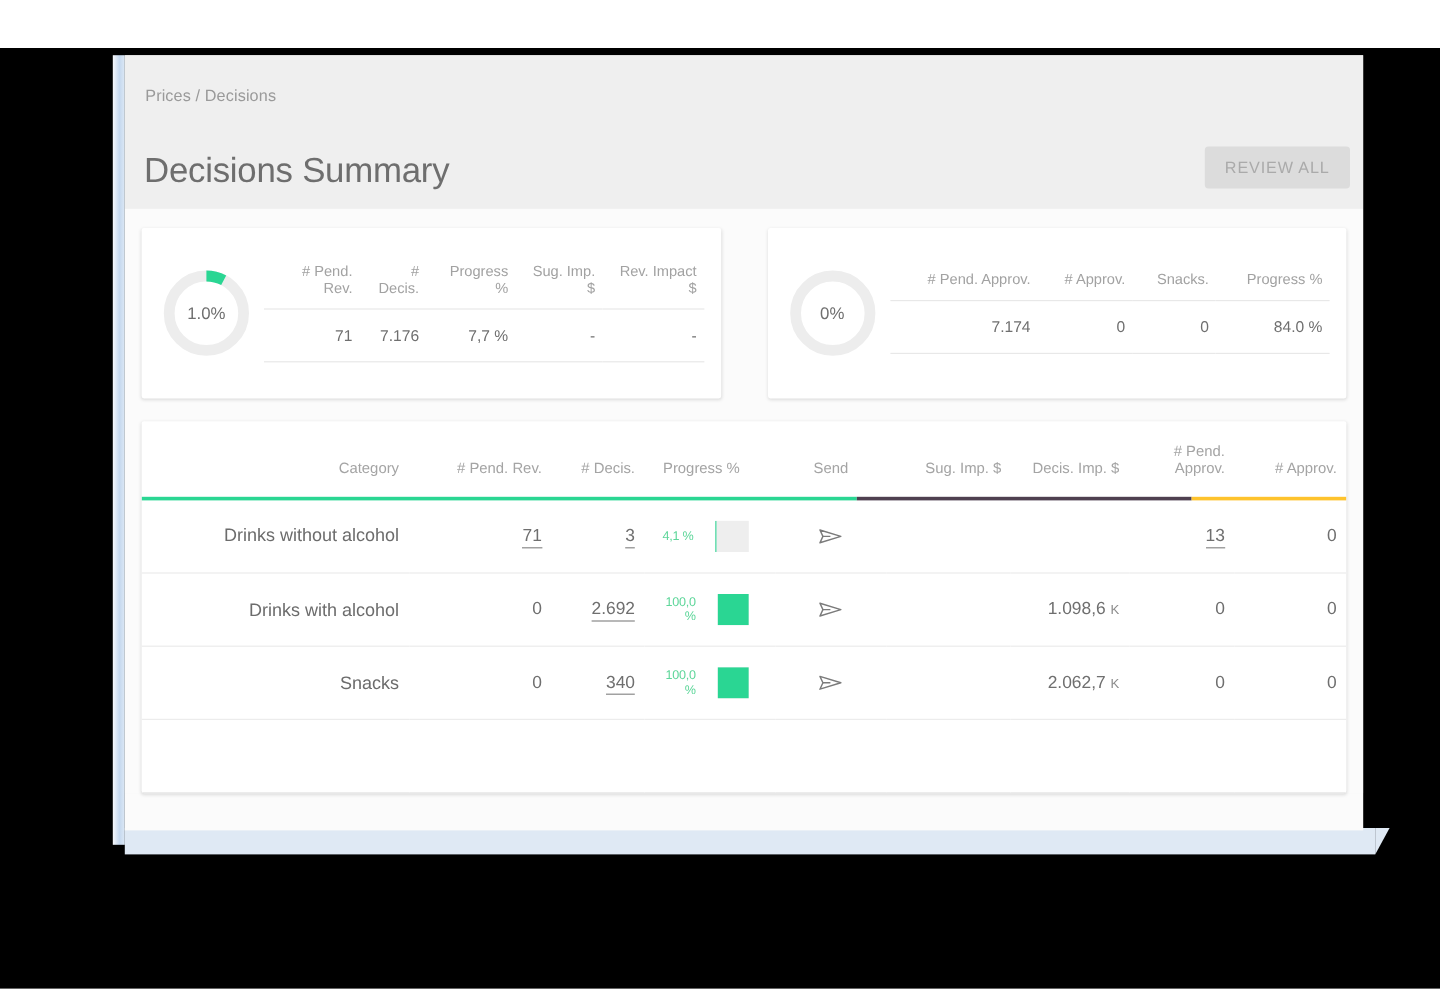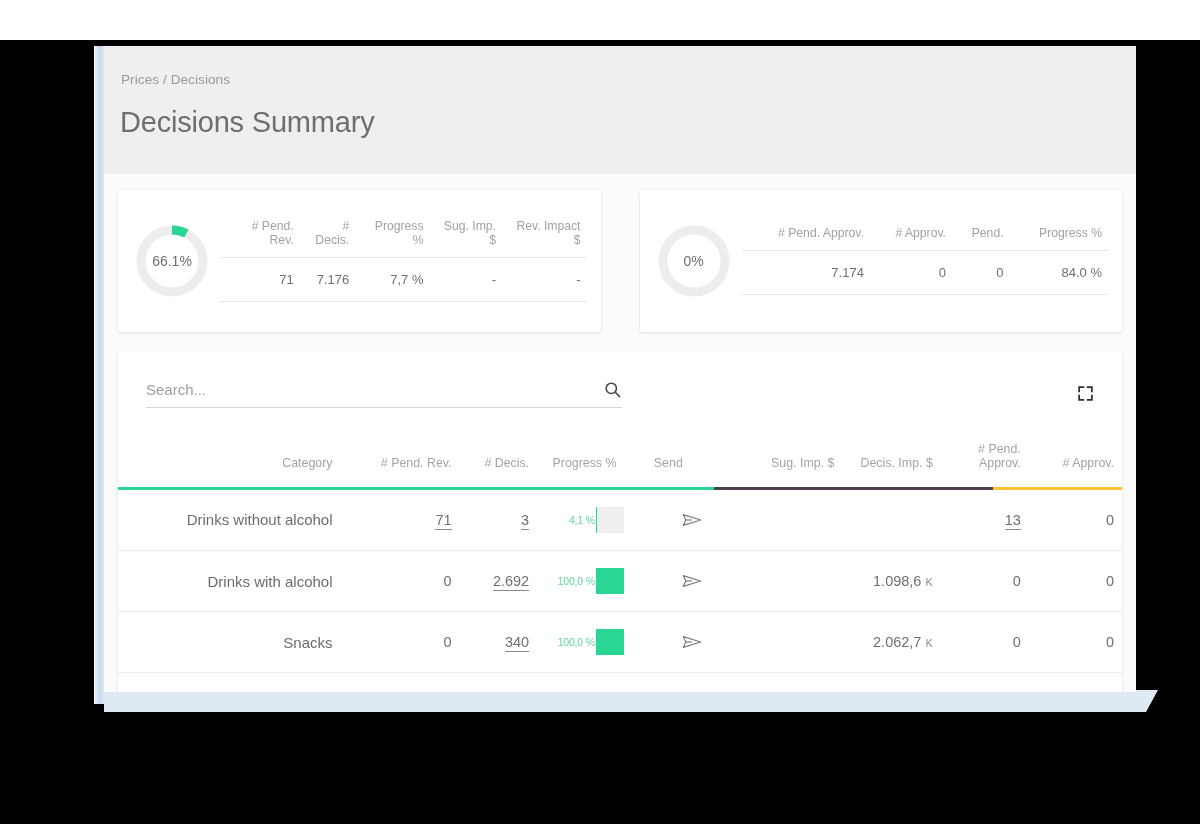--- a/index.html
+++ b/index.html
@@ -87,21 +87,21 @@
     padding: 26px 32px 0 16px;
     position: relative;
   }
   .breadcrumb {
     font-size: 13.5px;
     color: #9a9a9a;
     letter-spacing: 0.1px;
     padding-left: 1px;
   }
   .page-title {
-    margin-top: 19px;
+    margin-top: 40px;
     font-size: 29px;
     font-weight: 400;
     color: #6e6e6e;
     letter-spacing: -0.2px;
   }
   .review-all-btn {
     position: absolute;
     right: 11px;
     top: 76px;
     background: #dcdcdc;
@@ -222,21 +222,21 @@
   .dtable thead th {
     font-size: 12.4px;
     font-weight: 400;
     color: #a4a4a4;
     text-align: right;
     padding: 18px 8px 16px 8px;
     vertical-align: bottom;
     line-height: 1.15;
   }
   .dtable thead th.col-category { text-align: right; padding-left: 24px; }
-  .dtable thead th.col-send { text-align: left; }
+  .dtable thead th.col-send { text-align: center; }
   .dtable thead th.col-progress { text-align: center; padding-right: 22px; }
 
   .header-underline td { padding: 0; height: 3px; }
   .hu-seg { height: 3px; width: 100%; }
 
   .dtable tbody td {
     font-size: 14.5px;
     color: #6f6f6f;
     text-align: right;
     padding: 0 8px;
@@ -252,21 +252,21 @@
   .link-num {
     border-bottom: 1px solid #8a8a8a;
     padding-bottom: 1px;
     cursor: pointer;
   }
   .cell-progress { }
   .progress-cell-inner {
     display: flex;
     align-items: center;
     justify-content: flex-end;
-    gap: 1px;
+    gap: 18px;
     padding-right: 14px;
   }
   .progress-pct {
     font-size: 10.5px;
     color: #5ed69a;
     letter-spacing: -0.2px;
   }
   .progress-bar {
     width: 28px;
     height: 26px;
@@ -298,34 +298,35 @@
   <div class="backdrop-dark"></div>
 
   <div class="panel-shadowedge-left"></div>
   <div class="panel-shadowedge-bottom"></div>
 
   <div class="panel">
 
     <div class="panel-header">
       <div class="breadcrumb">Prices / Decisions</div>
       <h1 class="page-title">Decisions Summary</h1>
+      <button class="review-all-btn">REVIEW ALL</button>
     </div>
 
     <div class="panel-body">
 
       <div class="summary-row">
 
         <div class="summary-card">
           <div class="donut-wrap">
             <div class="donut">
               <svg width="76" height="76" viewBox="0 0 76 76">
                 <circle cx="38" cy="38" r="31" fill="none" stroke="#ededed" stroke-width="9"></circle>
                 <circle id="donut1-arc" cx="38" cy="38" r="31" fill="none" stroke="#2ad693" stroke-width="9" stroke-dasharray="14.997963328237672 179.7807811943295" transform="rotate(-90 38 38)"></circle>
               </svg>
-              <div class="donut-label">66.1%</div>
+              <div class="donut-label">1.0%</div>
             </div>
           </div>
           <table class="mini-table">
             <thead>
               <tr>
                 <th># Pend. Rev.</th>
                 <th># Decis.</th>
                 <th>Progress %</th>
                 <th>Sug. Imp. $</th>
                 <th>Rev. Impact $</th>
@@ -351,57 +352,38 @@
                 <circle id="donut2-arc" cx="38" cy="38" r="31" fill="none" stroke="#2ad693" stroke-width="9" stroke-dasharray="0 194.77874452256717" transform="rotate(-90 38 38)"></circle>
               </svg>
               <div class="donut-label">0%</div>
             </div>
           </div>
           <table class="mini-table">
             <thead>
               <tr>
                 <th># Pend. Approv.</th>
                 <th># Approv.</th>
-                <th>Pend.</th>
+                <th>Snacks.</th>
                 <th>Progress %</th>
               </tr>
             </thead>
             <tbody>
               <tr>
                 <td>7.174</td>
                 <td>0</td>
                 <td>0</td>
                 <td>84.0 %</td>
               </tr>
             </tbody>
           </table>
         </div>
       </div>
 
       <div class="table-card">
 
-        <div class="table-toolbar">
-          <div class="search-wrap">
-            <input class="search-input" type="text" placeholder="Search..." style="">
-            <span class="search-icon">
-              <svg width="19" height="19" viewBox="0 0 24 24" fill="none" stroke="currentColor" stroke-width="2" stroke-linecap="round">
-                <circle cx="10.5" cy="10.5" r="6.5"></circle>
-                <line x1="15.5" y1="15.5" x2="21" y2="21"></line>
-              </svg>
-            </span>
-          </div>
-          <span class="expand-icon">
-            <svg width="17" height="17" viewBox="0 0 24 24" fill="none" stroke="currentColor" stroke-width="2.4" stroke-linecap="square">
-              <polyline points="3,9 3,3 9,3"></polyline>
-              <polyline points="15,3 21,3 21,9"></polyline>
-              <polyline points="21,15 21,21 15,21"></polyline>
-              <polyline points="9,21 3,21 3,15"></polyline>
-            </svg>
-          </span>
-        </div>
 
         <table class="dtable">
           <colgroup>
             <col style="width:215px">
             <col style="width:115px">
             <col style="width:75px">
             <col style="width:105px">
             <col style="width:90px">
             <col style="width:100px">
             <col style="width:95px">

